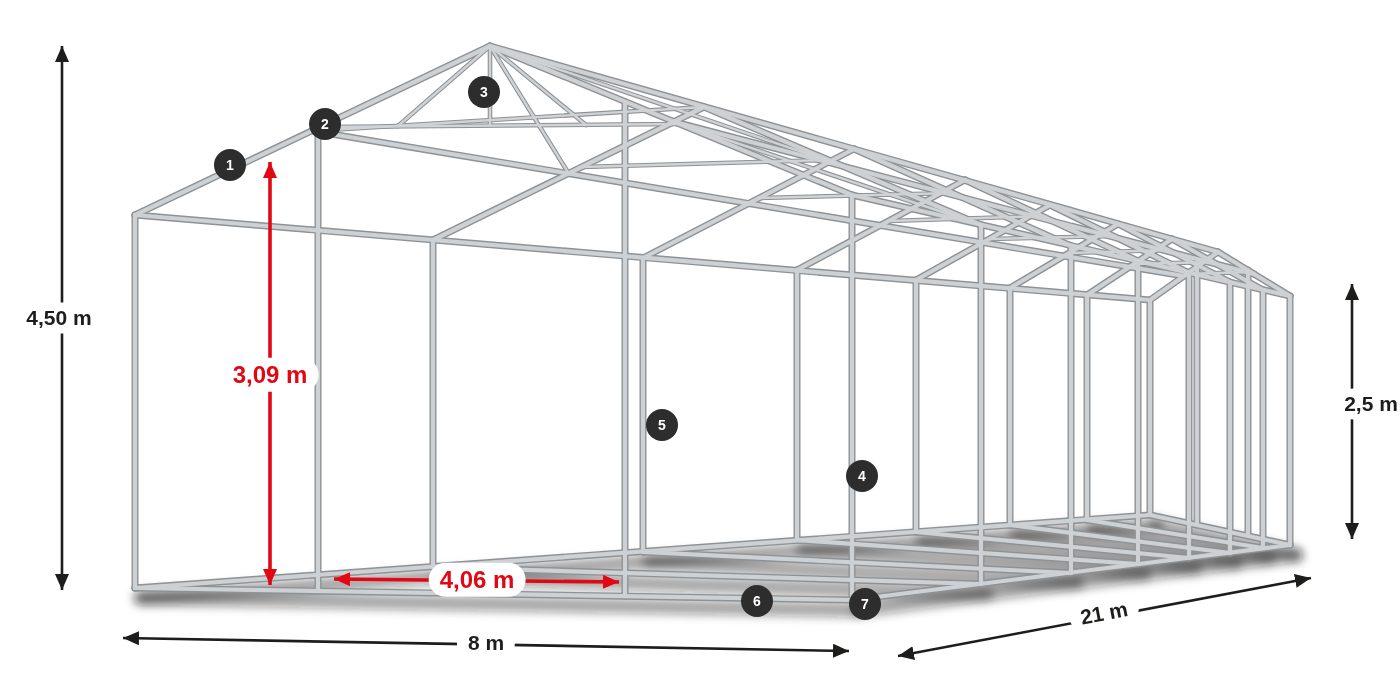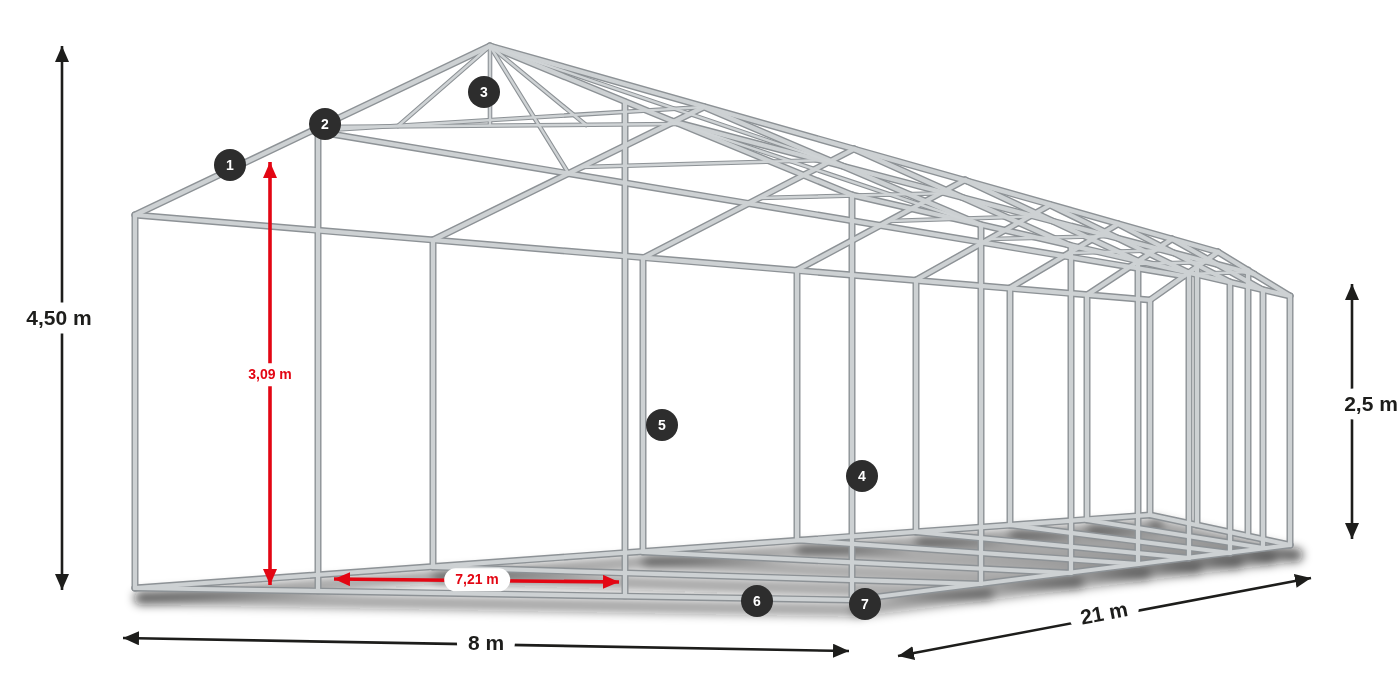--- a/index.html
+++ b/index.html
@@ -30,21 +30,21 @@
     transform:translate(-50%,-50%);
     background:#ffffff;
     border-radius:20px;
     padding:4px 11px;
     font-weight:bold;
     font-size:21px;
     color:#1d1d1b;
     white-space:nowrap;
     line-height:1.1;
   }
-  .pill.red{color:#e30613;font-size:14px;}
+  .pill.red{color:#e30613;font-size:24px;}
   #label-total-height{left:59px;top:318px;}
   #label-inner-height{left:270px;top:375px;}
   #label-side-height{left:1371px;top:404px;padding:4px 6px;}
   #label-width{left:486px;top:643px;}
   #label-length{left:1104px;top:613px;transform:translate(-50%,-50%) rotate(-10.8deg);}
   #label-entrance-width{left:477px;top:580px;}
 
   
   .badge{
     position:absolute;
@@ -234,21 +234,21 @@
       <line class="dr" x1="334" y1="579" x2="619" y2="582" marker-start="url(#ar)" marker-end="url(#ar)"></line>
     </g>
   </svg>
 
   <div id="labels">
     <div class="pill" id="label-total-height">4,50 m</div>
     <div class="pill red" id="label-inner-height">3,09 m</div>
     <div class="pill" id="label-side-height">2,5 m</div>
     <div class="pill" id="label-width">8 m</div>
     <div class="pill" id="label-length">21 m</div>
-    <div class="pill red" id="label-entrance-width">7,21 m</div>
+    <div class="pill red" id="label-entrance-width">4,06 m</div>
   </div>
 
   <div id="markers">
       <div class="badge" style="left: 230px; top: 165px;">1</div>
       <div class="badge" style="left: 325px; top: 124px;">2</div>
       <div class="badge" style="left: 484px; top: 92px;">3</div>
       <div class="badge" style="left: 862px; top: 476px;">4</div>
       <div class="badge" style="left: 662px; top: 425px;">5</div>
       <div class="badge" style="left: 757px; top: 601px;">6</div>
       <div class="badge" style="left: 865px; top: 604px;">7</div>

